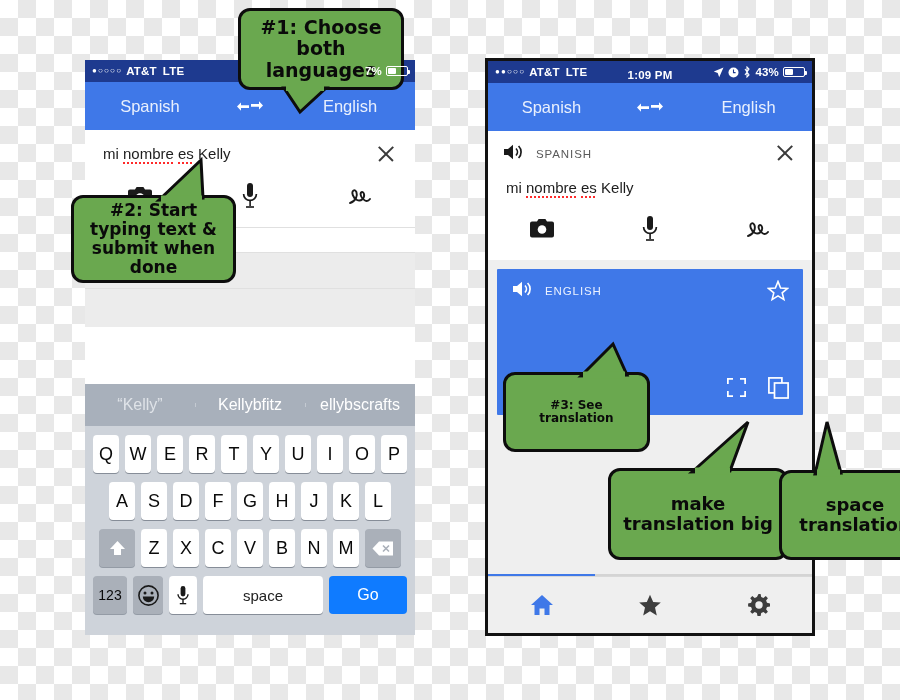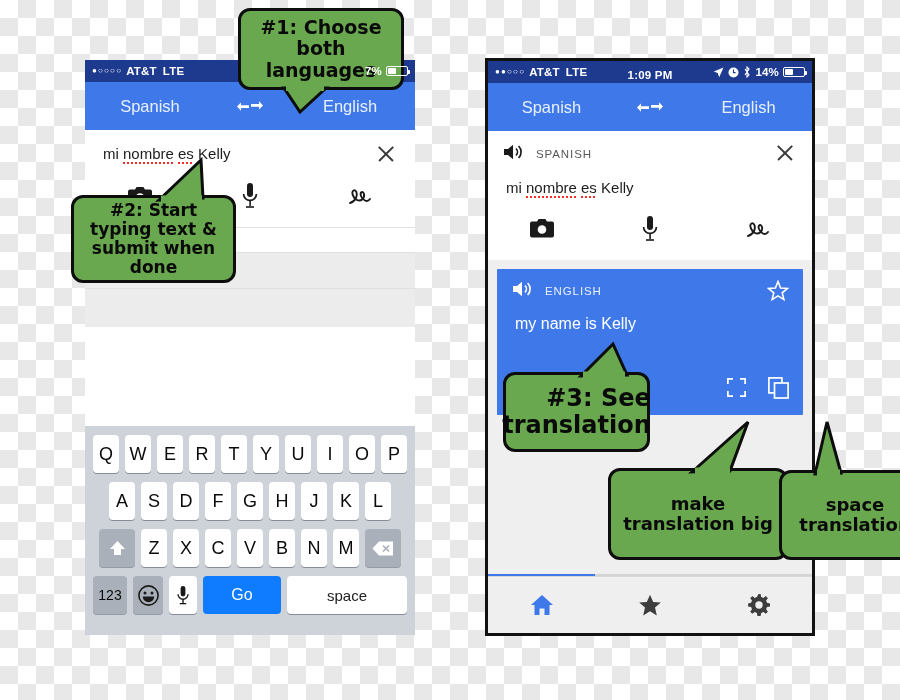--- a/index.html
+++ b/index.html
@@ -106,21 +106,21 @@
   .callout{position:absolute;margin-left:44px;}
   .callout .bub{background:#6aa84f;border:3px solid #0d0d0d;border-radius:12px;
      color:#0a0a0a;text-align:center;font-family:"DejaVu Sans",sans-serif;
      font-weight:bold;line-height:1.12;padding:8px 10px;box-sizing:border-box;}
   .callout svg.tail{position:absolute;overflow:visible;}
   #co1{left:194px;top:8px;width:166px;}
   #co1 .bub{font-size:19px;height:82px;display:flex;align-items:center;justify-content:center;}
   #co2{left:27px;top:195px;width:165px;}
   #co2 .bub{font-size:17px;height:88px;display:flex;align-items:center;justify-content:center;}
   #co3{left:459px;top:372px;width:147px;}
-  #co3 .bub{font-size:24px;height:80px;display:flex;align-items:center;justify-content:center;text-align:right;}
+  #co3 .bub{font-size:12px;height:80px;display:flex;align-items:center;justify-content:center;}
   #co4{left:564px;top:468px;width:180px;}
   #co4 .bub{font-size:18px;height:92px;display:flex;align-items:center;justify-content:center;}
   #co5{left:735px;top:470px;width:152px;}
   #co5 .bub{font-size:18px;height:90px;display:flex;align-items:center;justify-content:center;}
 </style>
 </head>
 <body>
 
 <div class="phone" id="phone-left">
 
@@ -175,20 +175,25 @@
     </div>
     <div class="thinline"></div>
   </div>
 
   <div class="gapgray" style="height:75px;">
     <div class="thinline" style="margin-top:24px"></div>
     <div class="thinline" style="margin-top:35px"></div>
   </div>
 
   <div class="kb">
+    <div class="predict">
+      <div class="p dim">“Kelly”</div>
+      <div class="p">Kellybfitz</div>
+      <div class="p">ellybscrafts</div>
+    </div>
     <div class="kbrow">
       <div class="key">Q</div>
       <div class="key">W</div>
       <div class="key">E</div>
       <div class="key">R</div>
       <div class="key">T</div>
       <div class="key">Y</div>
       <div class="key">U</div>
       <div class="key">I</div>
       <div class="key">O</div>
@@ -236,22 +241,22 @@
           </svg>
       </div>
       <div class="key mic">
         <svg width="12" height="19" viewBox="0 0 12 19">
             <rect x="3.6" y="0" width="4.8" height="10.5" rx="2.4" fill="#1a1a1a"></rect>
             <path d="M1 8.2 A5 5 0 0 0 11 8.2" fill="none" stroke="#1a1a1a" stroke-width="1.4"></path>
             <rect x="5.3" y="13" width="1.4" height="4" fill="#1a1a1a"></rect>
             <rect x="2.8" y="17" width="6.4" height="1.3" fill="#1a1a1a"></rect>
           </svg>
       </div>
+      <div class="key space">space</div>
       <div class="key go">Go</div>
-      <div class="key space">space</div>
     </div>
   </div>
 </div>
 
 <div class="phone" id="phone-right">
 
   <div class="statusbar">
     <span class="sb-dots">●●○○○</span>
     <span class="sb-carrier">AT&amp;T</span>
     <span class="sb-lte">LTE</span>
@@ -266,21 +271,21 @@
         <svg width="11" height="11" viewBox="0 0 11 11">
             <circle cx="5.5" cy="5.5" r="5" fill="#fff"></circle>
             <path d="M5.5 2.6 L5.5 5.6 L7.6 5.6" stroke="#1e3a8f" stroke-width="1.1" fill="none"></path>
           </svg>
       </span>
       <span>
         <svg width="8" height="12" viewBox="0 0 8 12">
             <path d="M2 3 L6 9 L4 11 L4 1 L6 3 L2 9" stroke="#fff" stroke-width="1.1" fill="none"></path>
           </svg>
       </span>
-      <span>14%</span>
+      <span>43%</span>
       <span class="batt">
           <i style="width:47%"></i>
         </span>
     </span>
   </div>
 
   <div class="langbar">
     <div class="lang">Spanish</div>
     <div class="swap">
       <svg width="26" height="18" viewBox="0 0 26 18">
@@ -338,21 +343,20 @@
             <path d="M14.6 2 A8.5 8.5 0 0 1 14.6 14" stroke="#fff" stroke-width="1.7" fill="none"></path>
           </svg>
       </span>
       <span class="lbl">ENGLISH</span>
     </div>
     <div class="star">
       <svg width="22" height="22" viewBox="0 0 22 22">
           <path d="M11 1.5 L13.6 8 L20.5 8.4 L15.2 12.9 L16.9 19.6 L11 15.9 L5.1 19.6 L6.8 12.9 L1.5 8.4 L8.4 8 Z" fill="none" stroke="#fff" stroke-width="1.6"></path>
         </svg>
     </div>
-    <div class="trans">my name is Kelly</div>
     <div class="bc-actions">
       <span>
         <svg width="19" height="19" viewBox="0 0 19 19">
             <path d="M0.8 6 L0.8 0.8 L6 0.8 M13 0.8 L18.2 0.8 L18.2 6 M18.2 13 L18.2 18.2 L13 18.2 M6 18.2 L0.8 18.2 L0.8 13" fill="none" stroke="#fff" stroke-width="1.9"></path>
           </svg>
       </span>
       <span>
         <svg width="21" height="22" viewBox="0 0 21 22">
             <rect x="0.9" y="0.9" width="13" height="15" fill="none" stroke="#fff" stroke-width="1.7"></rect>
             <rect x="6.5" y="6" width="13.6" height="15" fill="#3f78e8" stroke="#fff" stroke-width="1.7"></rect>

